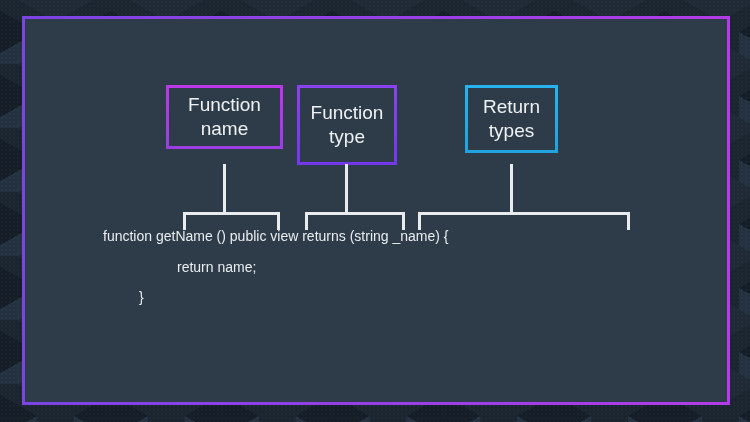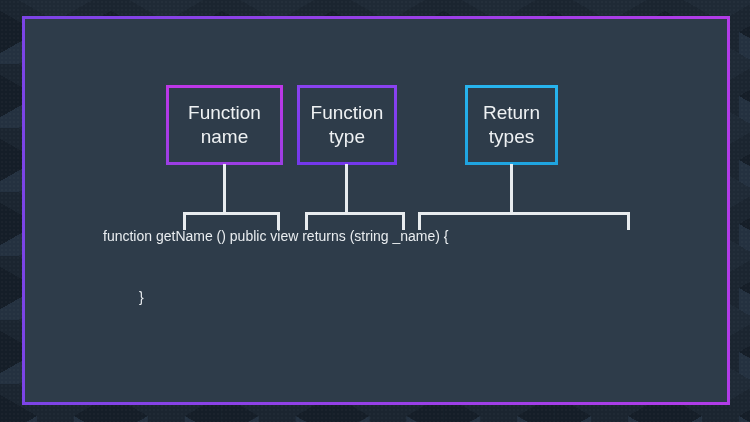--- a/index.html
+++ b/index.html
@@ -53,30 +53,30 @@
     display: flex;
     align-items: center;
     justify-content: center;
     text-align: center;
     color: #eef1f3;
     font-size: 19px;
     line-height: 1.26;
     border: 3px solid;
   }
   .box-fn-name {
-    left: 141px; top: 66px; width: 117px; height: 80px;
+    left: 141px; top: 66px; width: 117px; height: 64px;
     border-image: linear-gradient(180deg, #bd37e8, #9c3ee4) 1;
     justify-content: center;
   }
   .box-fn-type {
     left: 272px; top: 66px; width: 100px; height: 80px;
     border-image: linear-gradient(180deg, #8a42f0, #7438ec) 1;
   }
   .box-ret-types {
-    left: 440px; top: 66px; width: 93px; height: 80px;
+    left: 440px; top: 66px; width: 93px; height: 68px;
     border-image: linear-gradient(180deg, #27b4ee, #1fa4e0) 1;
   }
 
   .stem {
     position: absolute;
     width: 3px;
     background: #e8ecef;
     top: 145px;
     height: 51px;
   }
@@ -128,17 +128,18 @@
     <div class="stem stem-1"></div>
     <div class="stem stem-2"></div>
     <div class="stem stem-3"></div>
 
     <div class="bracket bracket-1"></div>
     <div class="bracket bracket-2"></div>
     <div class="bracket bracket-3"></div>
 
     <div class="code-line code-line-1">function getName () public view returns (string _name) {</div>
 
+    <div class="code-line code-line-2">return name;</div>
 
     <div class="code-line code-line-3">}</div>
 
   </div>
 </div>
 
 </body></html>

